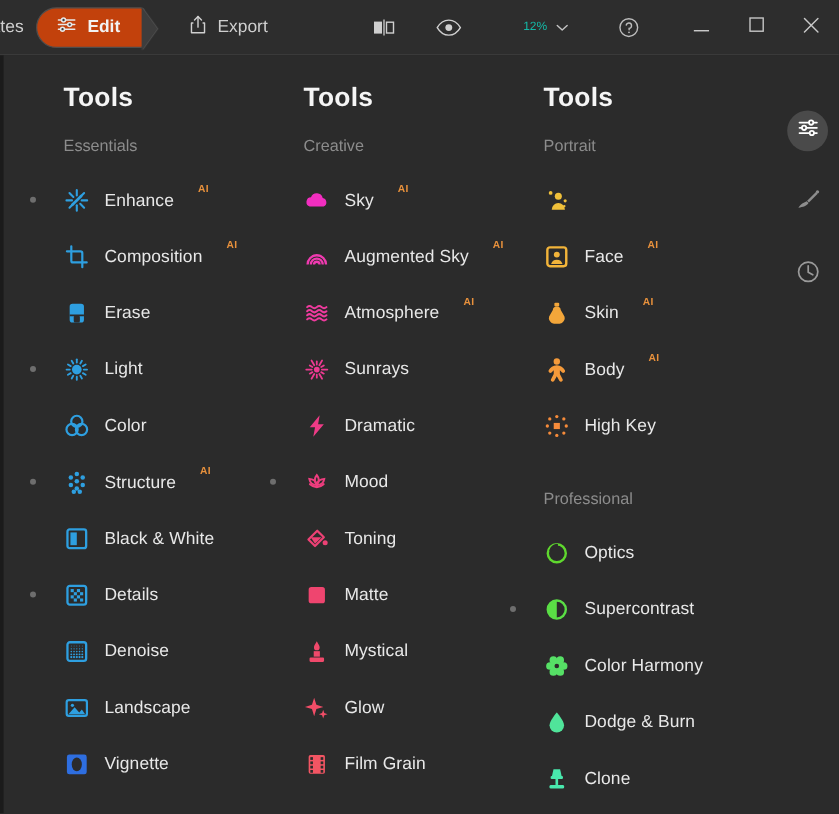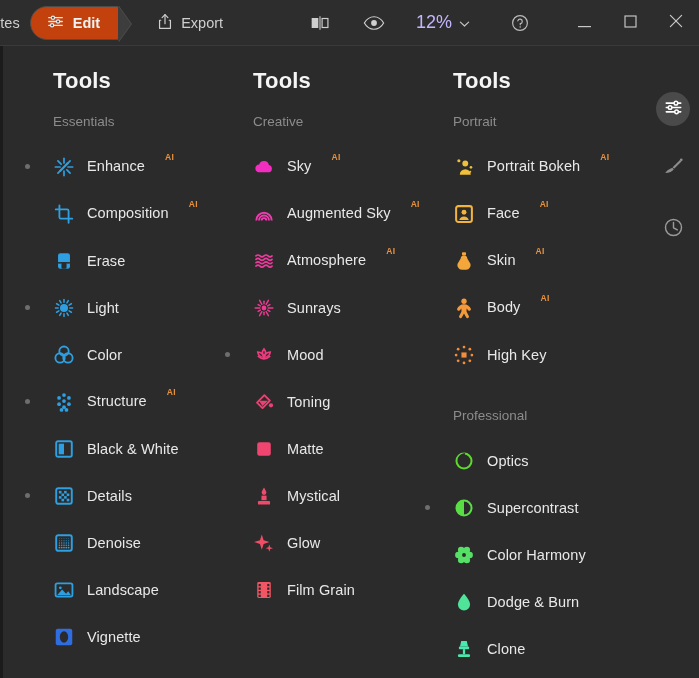--- a/index.html
+++ b/index.html
@@ -84,21 +84,21 @@
     width: 40px; height: 34px;
     display: flex; align-items: center; justify-content: center;
     cursor: pointer;
     color: #cfcfcf;
   }
   .zoom-group {
     display: flex; align-items: center; gap: 7px;
     margin: 0 14px;
     cursor: pointer;
   }
-  .zoom-val { color: #c4b5fd; font-size: 18px; }
+  .zoom-val { color: #14b8a6; font-size: 10px; margin-left: 20px; }
 
   .tb-right {
     position: absolute;
     right: 0; top: 0;
     height: 46px;
     display: flex; align-items: stretch;
   }
   .win-btn {
     width: 46px;
     display: flex; align-items: center; justify-content: center;
@@ -523,20 +523,28 @@
                   <line x1="8.02" y1="9.70" x2="5.59" y2="8.30" stroke="#ee3a92" stroke-width="1.6" stroke-linecap="round"></line>
                   <line x1="9.70" y1="8.02" x2="7.20" y2="3.69" stroke="#ee3a92" stroke-width="1.6" stroke-linecap="round"></line>
                   <line x1="12.00" y1="7.40" x2="12.00" y2="4.60" stroke="#ee3a92" stroke-width="1.6" stroke-linecap="round"></line>
                   <line x1="14.30" y1="8.02" x2="16.80" y2="3.69" stroke="#ee3a92" stroke-width="1.6" stroke-linecap="round"></line>
                   <line x1="15.98" y1="9.70" x2="18.41" y2="8.30" stroke="#ee3a92" stroke-width="1.6" stroke-linecap="round"></line>
                 </svg>
               </span>
               <span><span class="tool-label">Sunrays</span></span>
             </div>
             <div class="tool-row">
+              <span class="tool-ico">
+                <svg width="22" height="22" viewBox="0 0 24 24">
+                  <path d="M14.6 2.2 L5.6 13.2 H10.4 L8.8 21.8 L18.4 10.4 H13.2 Z" fill="#ee3b86"></path>
+                </svg>
+              </span>
+              <span><span class="tool-label">Dramatic</span></span>
+            </div>
+            <div class="tool-row">
               <span class="dot"></span>
               <span class="tool-ico">
                 <svg width="22" height="22" viewBox="0 0 24 24">
                   <path d="M12 5.4 C9.6 8.2 9.6 11.6 12 13.6 C14.4 11.6 14.4 8.2 12 5.4 Z" fill="none" stroke="#ed3d7e" stroke-width="1.9"></path>
                   <path d="M12 14.4 C8.4 14.4 5.6 12 5.2 8.8 C8.2 9 10.8 10.6 12 13.4 Z" fill="none" stroke="#ed3d7e" stroke-width="1.8"></path>
                   <path d="M12 14.4 C15.6 14.4 18.4 12 18.8 8.8 C15.8 9 13.2 10.6 12 13.4 Z" fill="none" stroke="#ed3d7e" stroke-width="1.8"></path>
                   <path d="M5.8 13.6 q6.2 5.4 12.4 0" fill="none" stroke="#ed3d7e" stroke-width="1.9" stroke-linecap="round"></path>
                 </svg>
               </span>
               <span><span class="tool-label">Mood</span></span>
@@ -603,21 +611,20 @@
             <div class="tool-row">
               <span class="tool-ico">
                 <svg width="22" height="22" viewBox="0 0 24 24">
                   <circle cx="13.4" cy="8.2" r="3.2" fill="#f0c03a"></circle>
                   <path d="M7.4 20.4 A6 6 0 0 1 19.4 20.4 Z" fill="#f0c03a"></path>
                   <circle cx="6.4" cy="5.2" r="1.7" fill="#f0c03a"></circle>
                   <circle cx="19.6" cy="12.4" r="1.4" fill="#f0c03a"></circle>
                   <circle cx="18.8" cy="17.2" r="1.1" fill="#f0c03a"></circle>
                 </svg>
               </span>
-              <span><span class="tool-label">Portrait Bokeh</span><span class="ai-badge">AI</span></span>
             </div>
             <div class="tool-row">
               <span class="tool-ico">
                 <svg width="22" height="22" viewBox="0 0 24 24">
                   <rect x="3.4" y="3.4" width="17.2" height="17.2" rx="2.4" fill="none" stroke="#f2b43a" stroke-width="2.2"></rect>
                   <circle cx="12" cy="10" r="2.7" fill="#f2b43a"></circle>
                   <path d="M6.8 18.6 A5.4 5.4 0 0 1 17.2 18.6 Z" fill="#f2b43a"></path>
                 </svg>
               </span>
               <span><span class="tool-label">Face</span><span class="ai-badge">AI</span></span>

